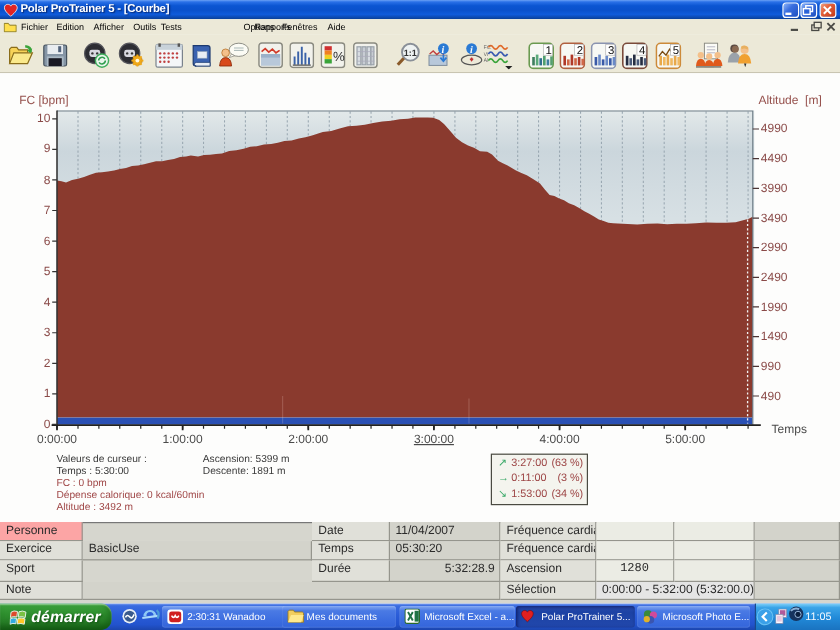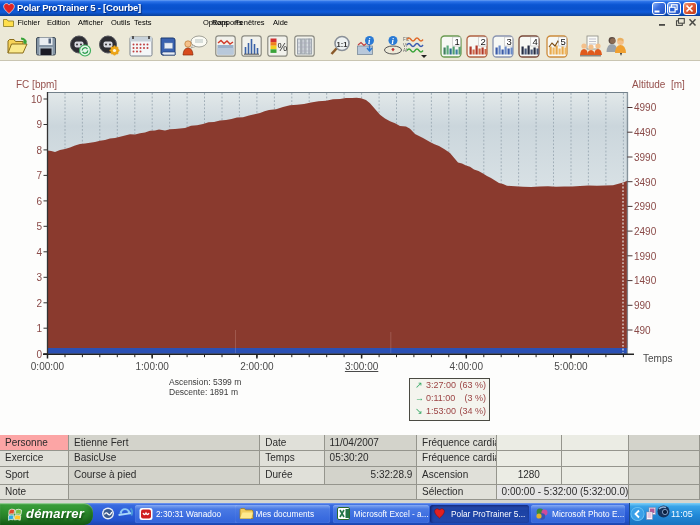--- a/index.html
+++ b/index.html
@@ -345,20 +345,24 @@
   <div class="abs axis-num" style="left:634px;top:102.3px;">4990</div>
   <div class="abs" style="left:17.5px;top:360.5px;width:60px;text-align:center;font-size:10px;color:#4a4a4a;">0:00:00</div>
   <div class="abs" style="left:122.2px;top:360.5px;width:60px;text-align:center;font-size:10px;color:#4a4a4a;">1:00:00</div>
   <div class="abs" style="left:226.9px;top:360.5px;width:60px;text-align:center;font-size:10px;color:#4a4a4a;">2:00:00</div>
   <div class="abs" style="left:331.6px;top:360.5px;width:60px;text-align:center;font-size:10px;color:#4a4a4a;text-decoration:underline;">3:00:00</div>
   <div class="abs" style="left:436.3px;top:360.5px;width:60px;text-align:center;font-size:10px;color:#4a4a4a;">4:00:00</div>
   <div class="abs" style="left:541.0px;top:360.5px;width:60px;text-align:center;font-size:10px;color:#4a4a4a;">5:00:00</div>
   <div class="abs axis-red" style="left:16px;top:79px;">FC [bpm]</div>
   <div class="abs axis-red" style="left:632px;top:79px;">Altitude&nbsp;&nbsp;[m]</div>
   <div class="abs" style="left:643px;top:353px;font-size:10px;color:#4a4a4a;">Temps</div>
+  <div class="abs" style="left:47px;top:377px;font-size:8.5px;color:#3a3a3a;line-height:10px;">
+    Valeurs de curseur :<br>Temps : 5:30:00<br>
+    <span style="color:#a04848;">FC : 0 bpm<br>Dépense calorique: 0 kcal/60min<br>Altitude : 3492 m</span>
+  </div>
   <div class="abs" style="left:169px;top:377px;font-size:8.5px;color:#3a3a3a;line-height:10px;">
     Ascension: 5399 m<br>Descente: 1891 m
   </div>
   <div class="abs" style="left:409px;top:378px;width:81px;height:43px;background:#f4f4ee;
        border:1.5px solid #4a4a42;box-sizing:border-box;font-size:9px;color:#9c4444;">
     <div style="position:relative;height:13px;margin-top:1px;">
       <span style="position:absolute;left:5px;color:#3aa968;">↗</span>
       <span style="position:absolute;left:16px;">3:27:00</span>
       <span style="position:absolute;right:3px;">(63 %)</span>
     </div>
@@ -369,41 +373,39 @@
     </div>
     <div style="position:relative;height:13px;">
       <span style="position:absolute;left:5px;color:#3aa968;">↘</span>
       <span style="position:absolute;left:16px;">1:53:00</span>
       <span style="position:absolute;right:3px;">(34 %)</span>
     </div>
   </div>
 
   <div id="dtable" class="abs"></div>
   <div class="cell" style="left:0px;top:435px;width:69px;height:15.5px;background:#fca5a5;">Personne</div>
-  <div class="cell" style="left:69px;top:435px;width:191.3px;height:15.5px;background:#d3d3cb;">Etienne Fert</div>
   <div class="cell" style="left:260.3px;top:435px;width:64.30000000000001px;height:15.5px;background:#e0e0d9;">Date</div>
   <div class="cell" style="left:324.6px;top:435px;width:92.5px;height:15.5px;background:#d3d3cb;">11/04/2007</div>
   <div class="cell" style="left:417.1px;top:435px;width:79.5px;height:15.5px;background:#e0e0d9;">Fréquence cardiaque</div>
   <div class="cell" style="left:496.6px;top:435px;width:65.39999999999998px;height:15.5px;background:#ebece4;"></div>
   <div class="cell" style="left:562px;top:435px;width:67.29999999999995px;height:15.5px;background:#ebece4;"></div>
   <div class="cell" style="left:629.3px;top:435px;width:70.70000000000005px;height:15.5px;background:#d3d3cb;"></div>
   <div class="cell" style="left:0px;top:450.5px;width:69px;height:16.5px;background:#e0e0d9;">Exercice</div>
   <div class="cell" style="left:69px;top:450.5px;width:191.3px;height:16.5px;background:#d3d3cb;">BasicUse</div>
   <div class="cell" style="left:260.3px;top:450.5px;width:64.30000000000001px;height:16.5px;background:#e0e0d9;">Temps</div>
   <div class="cell" style="left:324.6px;top:450.5px;width:92.5px;height:16.5px;background:#d3d3cb;">05:30:20</div>
   <div class="cell" style="left:417.1px;top:450.5px;width:79.5px;height:16.5px;background:#e0e0d9;">Fréquence cardiaque</div>
   <div class="cell" style="left:496.6px;top:450.5px;width:65.39999999999998px;height:16.5px;background:#ebece4;"></div>
   <div class="cell" style="left:562px;top:450.5px;width:67.29999999999995px;height:16.5px;background:#ebece4;"></div>
   <div class="cell" style="left:629.3px;top:450.5px;width:70.70000000000005px;height:16.5px;background:#d3d3cb;"></div>
   <div class="cell" style="left:0px;top:467px;width:69px;height:17.5px;background:#e0e0d9;">Sport</div>
-  <div class="cell" style="left:69px;top:467px;width:191.3px;height:17.5px;background:#d3d3cb;">Course à pied</div>
   <div class="cell" style="left:260.3px;top:467px;width:64.30000000000001px;height:17.5px;background:#e0e0d9;">Durée</div>
   <div class="cell" style="left:324.6px;top:467px;width:92.5px;height:17.5px;background:#d3d3cb;padding-left:46px;">5:32:28.9</div>
   <div class="cell" style="left:417.1px;top:467px;width:79.5px;height:17.5px;background:#e0e0d9;">Ascension</div>
-  <div class="cell" style="left:496.6px;top:467px;width:65.39999999999998px;height:17.5px;background:#ebece4;text-align:center;padding-left:0;">1280</div>
+  <div class="cell" style="left:496.6px;top:467px;width:65.39999999999998px;height:17.5px;background:#ebece4;text-align:center;padding-left:0;font-family:Liberation Mono, monospace;">1280</div>
   <div class="cell" style="left:562px;top:467px;width:67.29999999999995px;height:17.5px;background:#ebece4;"></div>
   <div class="cell" style="left:629.3px;top:467px;width:70.70000000000005px;height:17.5px;background:#d3d3cb;"></div>
   <div class="cell" style="left:0px;top:484.5px;width:69px;height:15.5px;background:#e0e0d9;">Note</div>
   <div class="cell" style="left:69px;top:484.5px;width:348.1px;height:15.5px;background:#d3d3cb;"></div>
   <div class="cell" style="left:417.1px;top:484.5px;width:79.5px;height:15.5px;background:#e0e0d9;">Sélection</div>
   <div class="cell" style="left:496.6px;top:484.5px;width:132.69999999999993px;height:15.5px;background:#e5e5e5;">0:00:00 - 5:32:00 (5:32:00.0)</div>
   <div class="cell" style="left:629.3px;top:484.5px;width:70.70000000000005px;height:15.5px;background:#d3d3cb;"></div>
   <div id="taskbar" class="abs"></div>
   <div class="abs" style="left:0;top:503px;width:93px;height:22px;border-radius:0 9px 9px 0;
     background:linear-gradient(180deg,#5dbb5d 0%,#3a9e3a 10%,#2e8f2e 40%,#277f27 70%,#1a641a 100%);

